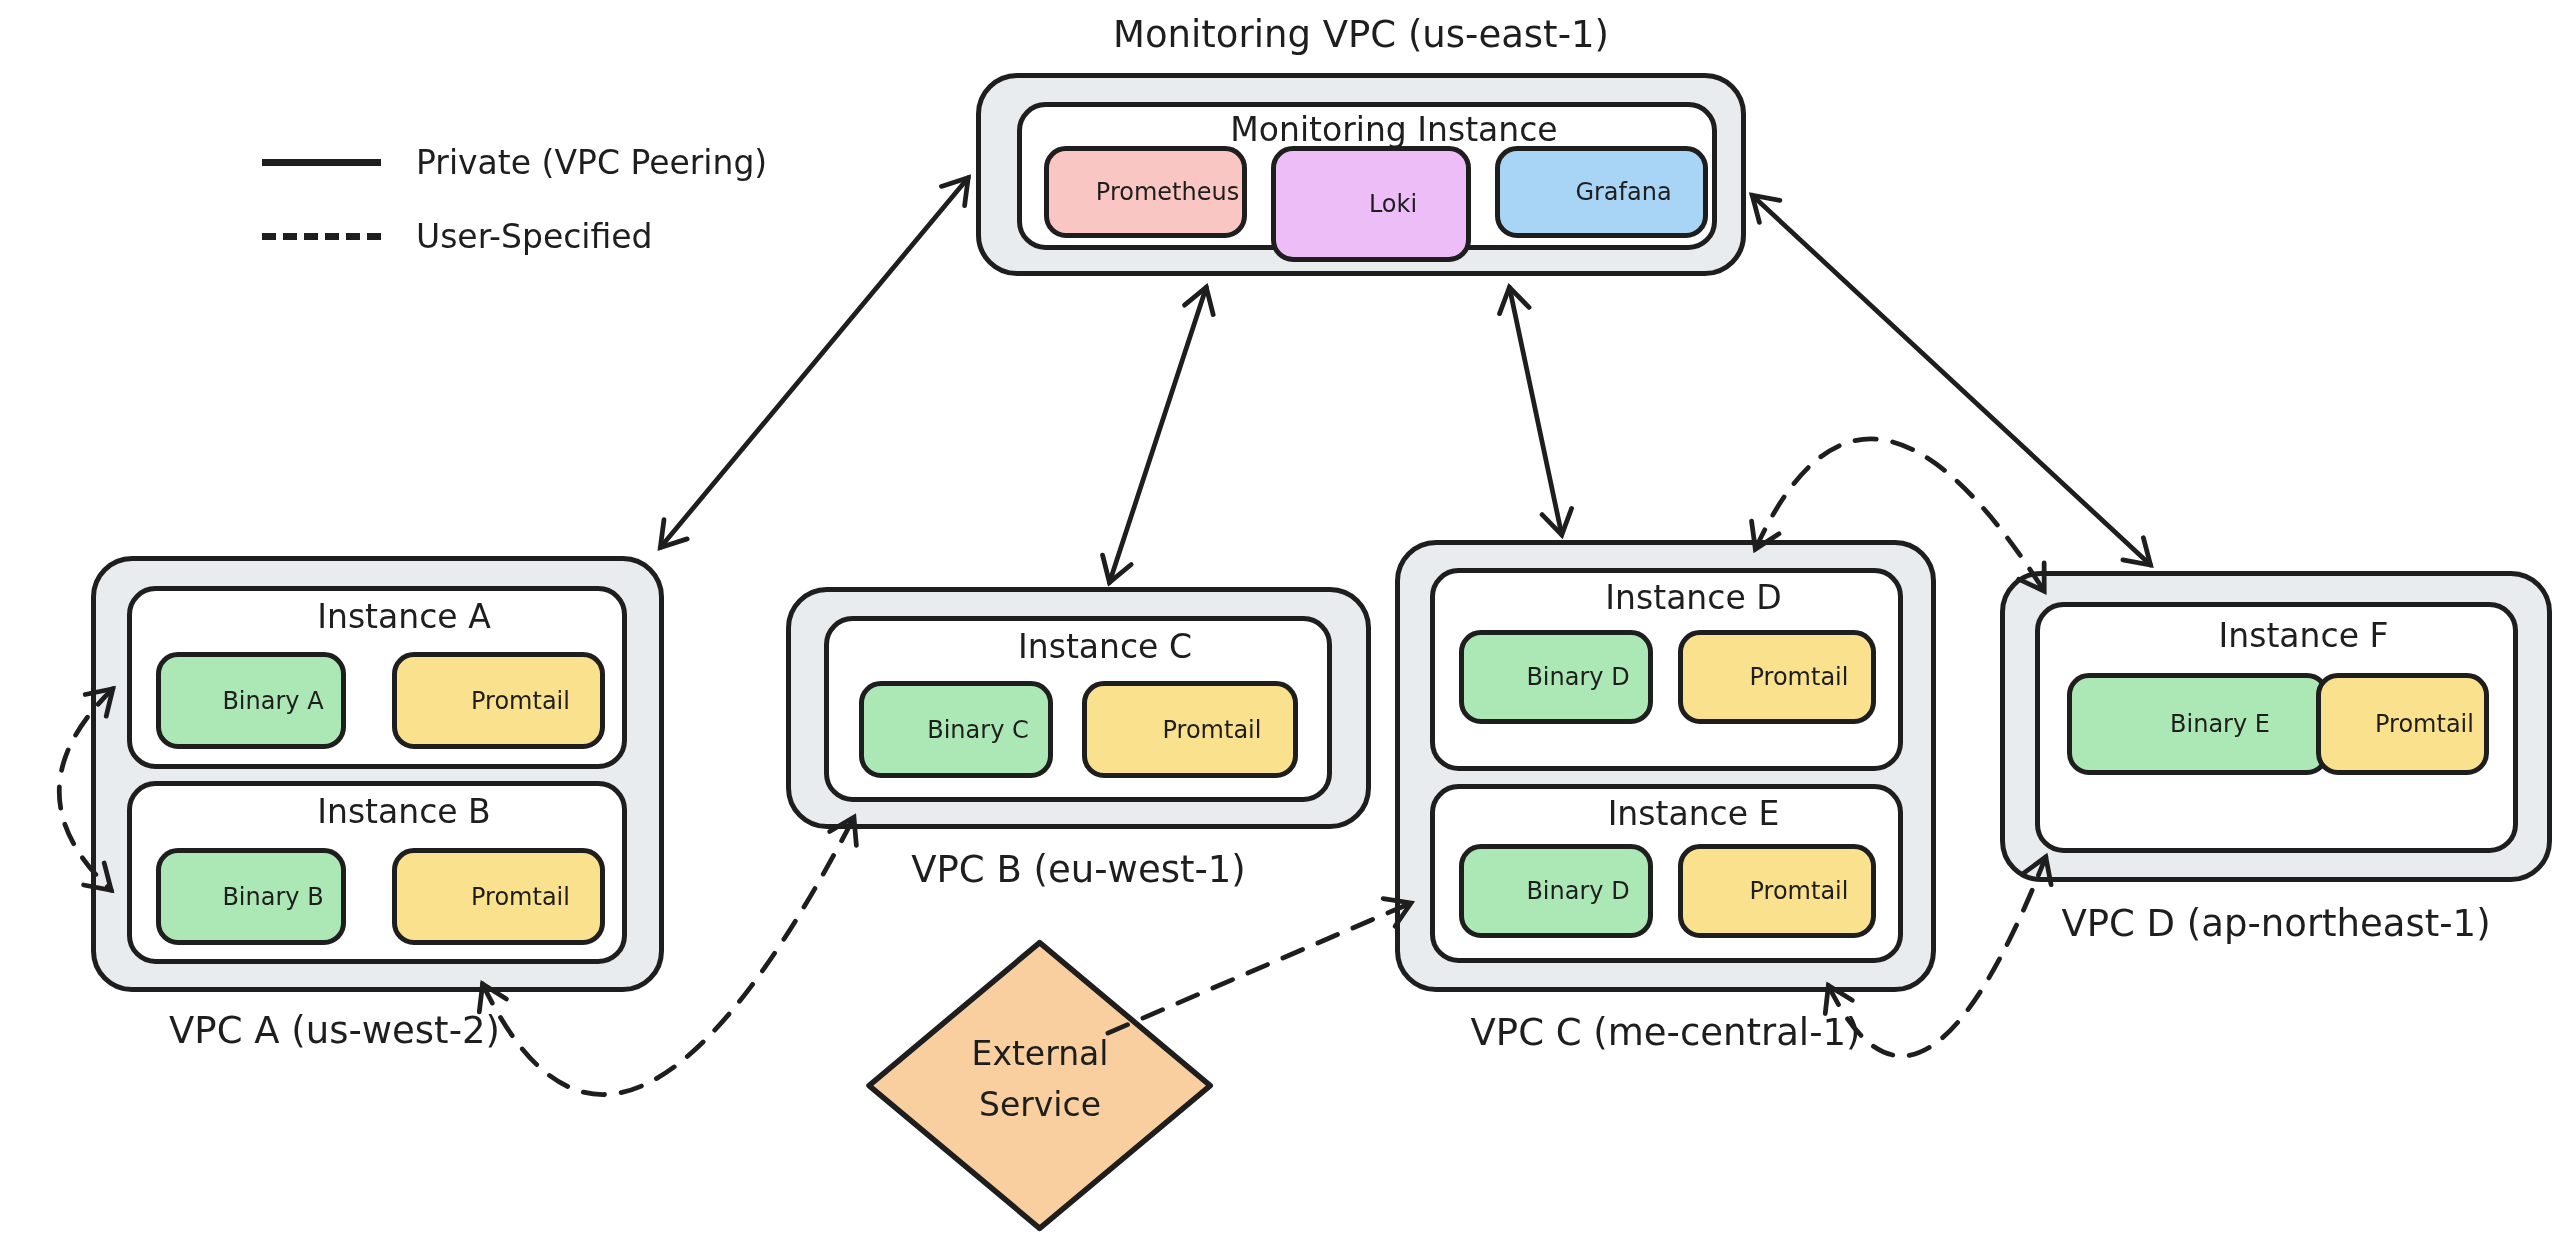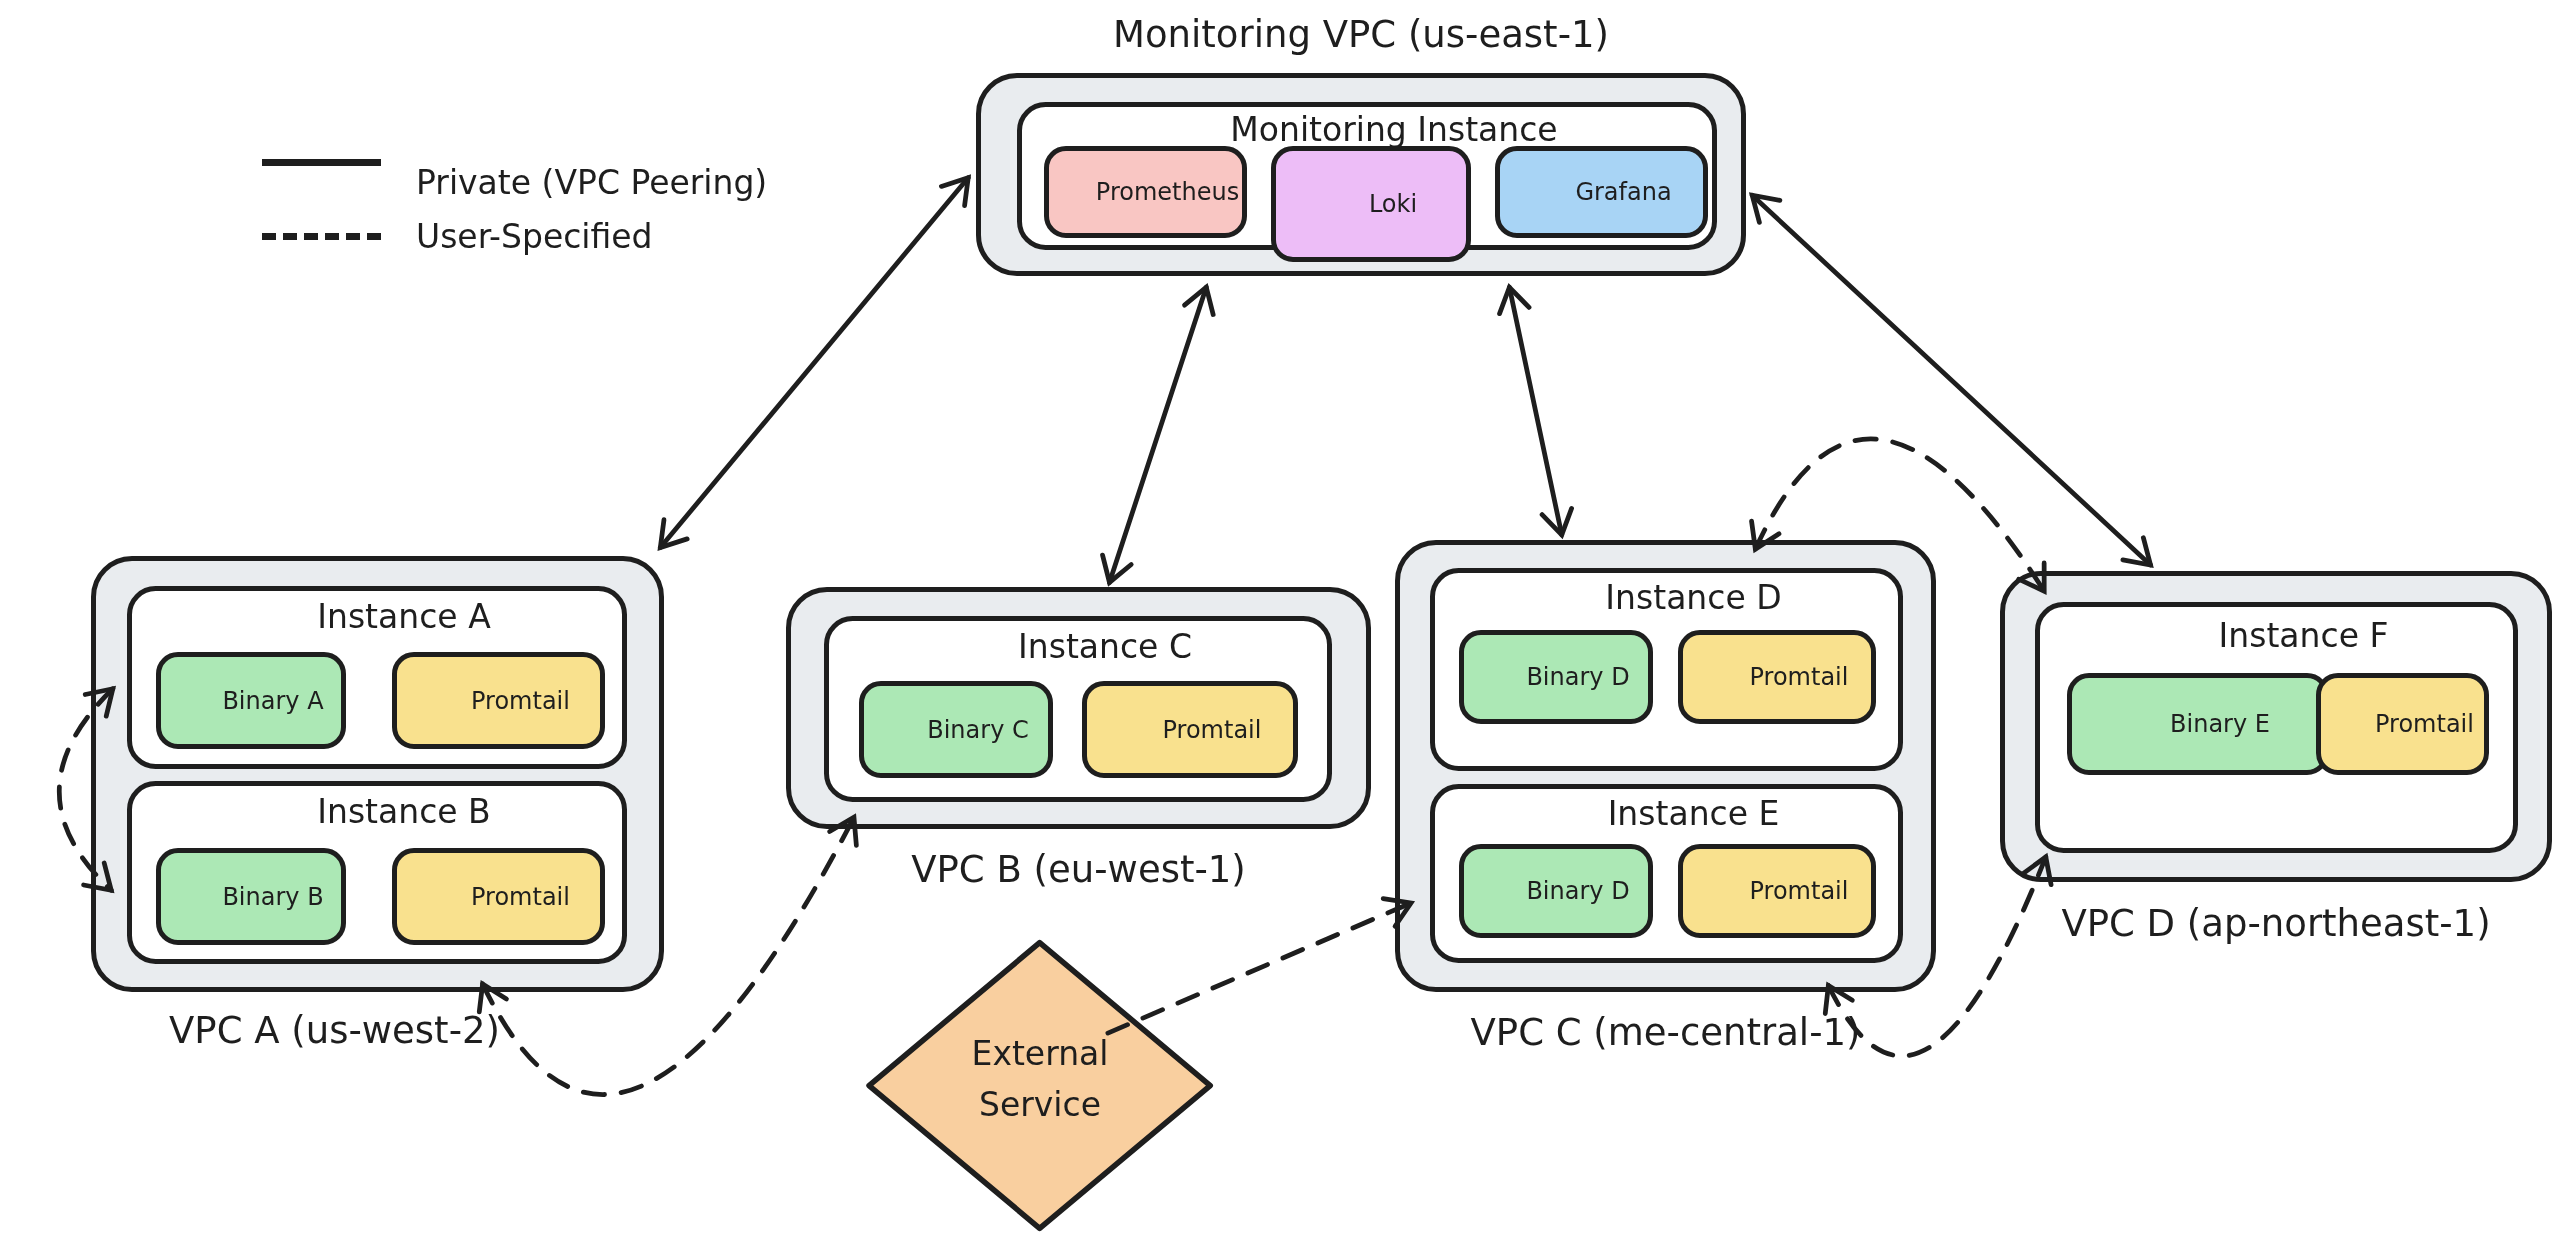--- a/index.html
+++ b/index.html
@@ -36,21 +36,21 @@
   }
   #arrow-layer{position:absolute;left:0;top:0;z-index:5;pointer-events:none;}
   #diamond-layer{position:absolute;left:0;top:0;z-index:4;pointer-events:none;}
 </style>
 </head>
 <body>
 
 <div id="canvas">
 
   <div class="legend-line legend-solid" style="left:262px;top:159px;"></div>
-  <div class="legend-label" style="left:416px;top:143px;margin-top:20px;">Private (VPC Peering)</div>
+  <div class="legend-label" style="left:416px;top:143px;">Private (VPC Peering)</div>
   <div class="legend-line legend-dashed" style="left:262px;top:233px;"></div>
   <div class="legend-label" style="left:416px;top:217px;">User-Specified</div>
 
   <div class="diagram-title" style="left:976px;top:12.7px;width:770px;">Monitoring VPC (us-east-1)</div>
   <div class="vpc-box" style="left:976px;top:73px;width:770px;height:203px;"></div>
   <div class="instance-box" style="left:1017px;top:102px;width:700px;height:148px;"></div>
   <div class="inst-title" style="left:1017px;top:110px;width:700px;">Monitoring Instance</div>
   <div class="chip" style="left:1044px;top:146px;width:203px;height:92px;background:#f9c6c3;">Prometheus</div>
   <div class="chip" style="left:1271px;top:146px;width:200px;height:116px;background:#edbdf7;">Loki</div>
   <div class="chip" style="left:1495px;top:146px;width:213px;height:92px;background:#a8d4f5;">Grafana</div>

